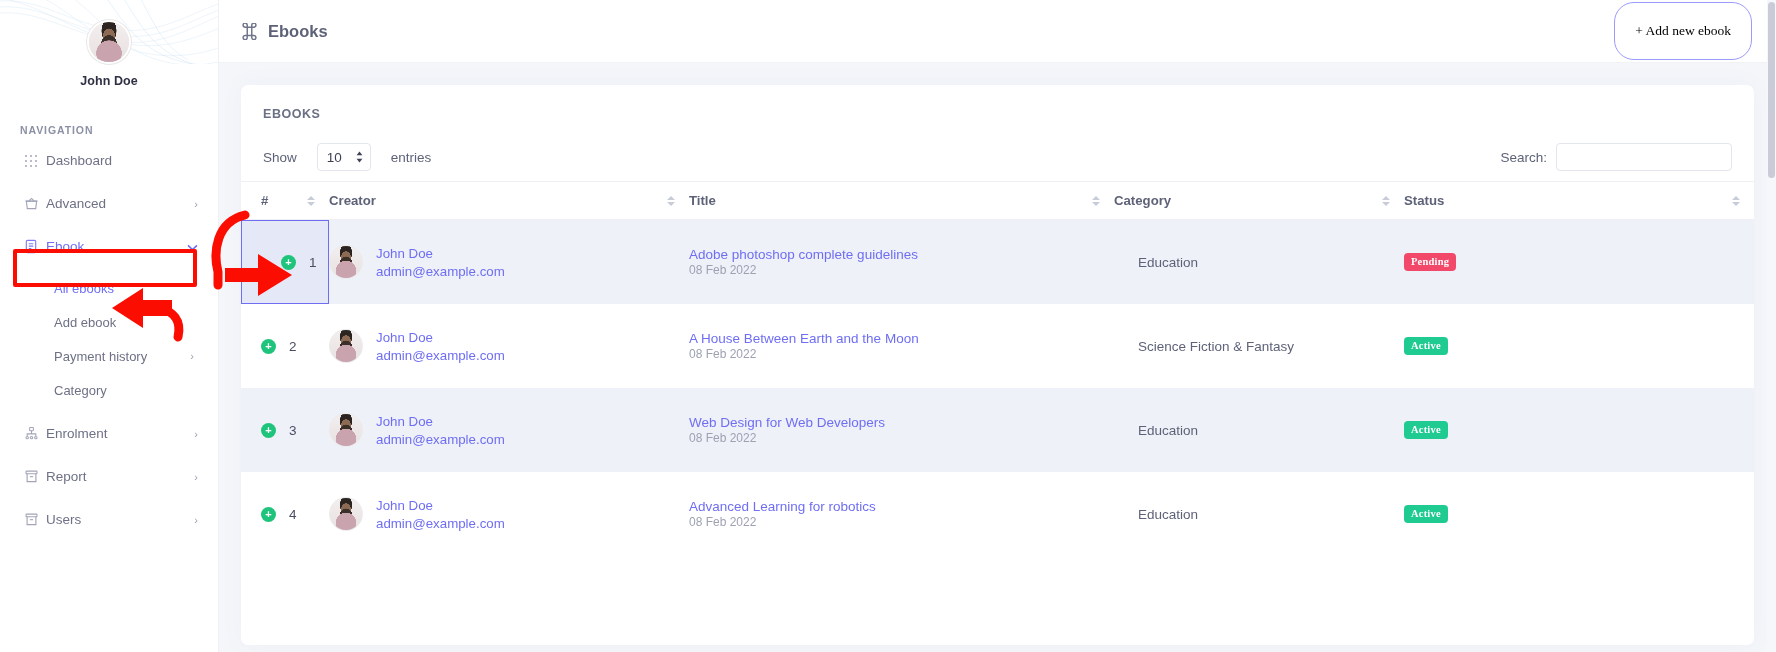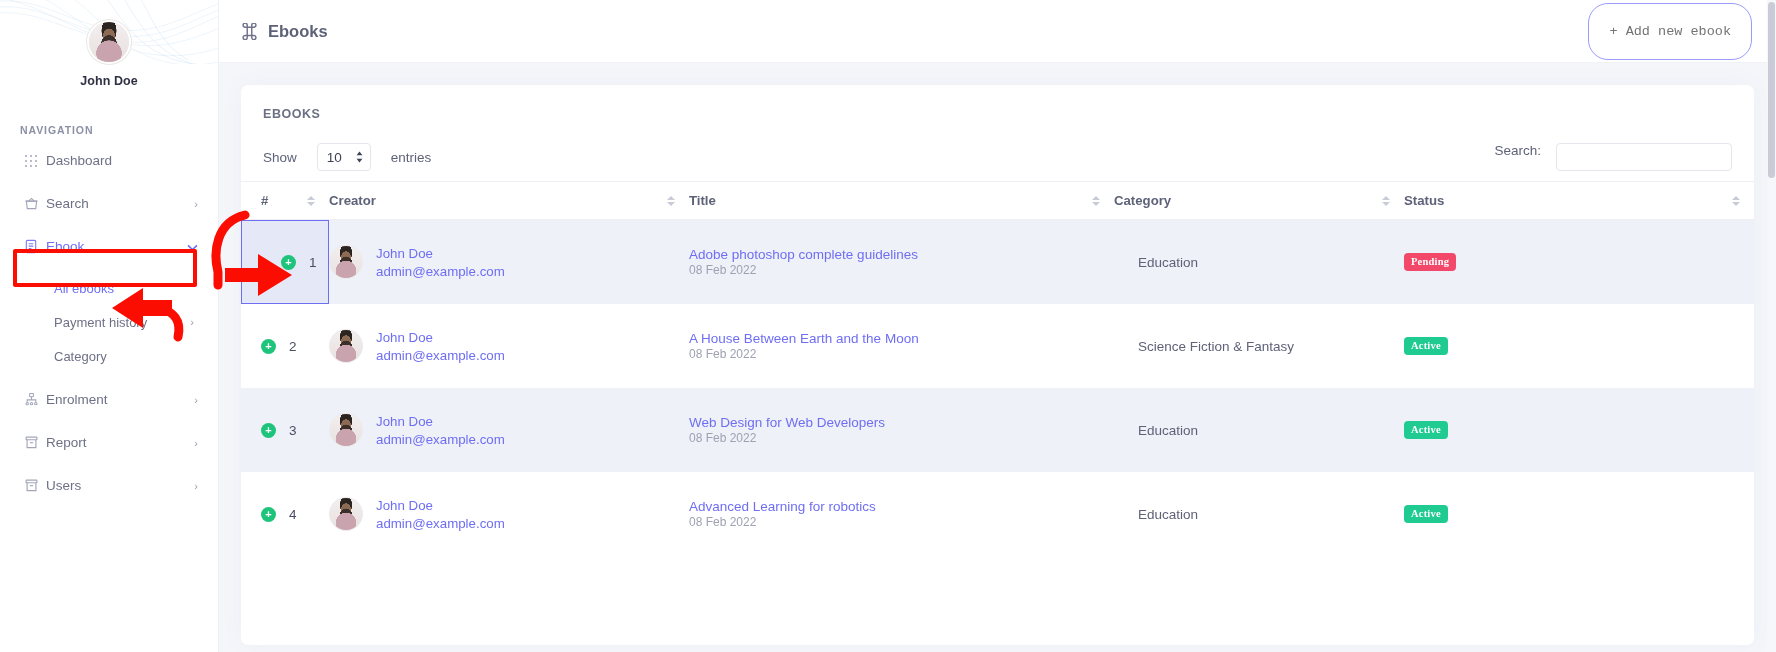--- a/index.html
+++ b/index.html
@@ -117,27 +117,27 @@
     border-bottom: 1px solid #f0f2f6;
   }
   .topbar-title {
     display: flex; align-items: center; gap: 10px;
     font-size: 16.5px; font-weight: bold; color: #5e6278;
   }
   .cmd-icon { color: #70748a; display: inline-flex; }
   .spacer { flex: 1; }
   .btn-add {
     border: 1px solid #9b9bfb;
-    color: #737373;
+    color: #000000;
     background: #ffffff;
     border-radius: 20px;
     font-size: 13.5px;
     padding: 20px 20px;
     cursor: pointer;
-    font-family: Liberation Mono, monospace;
+    font-family: Liberation Serif, serif;
     white-space: nowrap;
   }
 
   .content { padding: 22px 22px 0 22px; }
   .card {
     background: #ffffff;
     border-radius: 7px;
     box-shadow: 0 0 22px 0 rgba(100,110,140,.05);
     padding: 0 0 0 0;
     min-height: 560px;
@@ -161,21 +161,21 @@
     display: flex; align-items: center;
     padding: 0 6px 0 9px;
     font-size: 13.5px; color: #3f4254;
     background: #fff;
     cursor: pointer;
   }
   .len-select .val { flex: 1; }
   .len-select .spin { display: flex; flex-direction: column; align-items: center; line-height: 0; color: #3f4254; }
   .search-wrap {
     margin-left: auto;
-    display: flex; align-items: flex-start; gap: 15px;
+    display: flex; align-items: center; gap: 9px;
     font-size: 13.5px; color: #5e6278;
   }
   .search-input {
     width: 176px; height: 28px;
     border: 1px solid #e3e6ed; border-radius: 4px;
     padding: 0 8px;
     font-size: 13px; color: #3f4254;
     font-family: inherit;
     outline: none;
     background: #fff;
@@ -324,21 +324,21 @@
       </div>
 
       <div class="nav-item">
         <span class="ico">
           <svg width="15" height="15" viewBox="0 0 16 16" fill="none" stroke="currentColor" stroke-width="1.2">
             <path d="M2.5 5.5h11l-1 8h-9z"></path>
               <path d="M5.2 5.3 8 2.6l2.8 2.7"></path>
               <path d="M1.6 5.5h12.8"></path>
           </svg>
         </span>
-        <span class="txt">Search</span>
+        <span class="txt">Advanced</span>
         <span class="chev">›</span>
       </div>
 
       <div class="nav-item active">
         <span class="ico">
           <svg width="14" height="15" viewBox="0 0 14 16" fill="none" stroke="currentColor" stroke-width="1.2">
             <rect x="2" y="1.5" width="10" height="13" rx="1.2"></rect>
             <path d="M4.6 5h4.8M4.6 7.6h4.8M4.6 10.2h2.8"></path>
           </svg>
         </span>
@@ -346,20 +346,24 @@
         <span class="chev">
           <svg width="11" height="7" viewBox="0 0 11 7" fill="none" stroke="currentColor" stroke-width="1.5">
               <path d="M1 1.4 5.5 5.6 10 1.4"></path>
             </svg>
         </span>
       </div>
 
       <div class="subnav">
         <div class="subnav-item active">
           <span class="txt">All ebooks</span>
+          <span class="chev"></span>
+        </div>
+        <div class="subnav-item">
+          <span class="txt">Add ebook</span>
           <span class="chev"></span>
         </div>
         <div class="subnav-item">
           <span class="txt">Payment history</span>
           <span class="chev">›</span>
         </div>
         <div class="subnav-item">
           <span class="txt">Category</span>
           <span class="chev"></span>
         </div>

